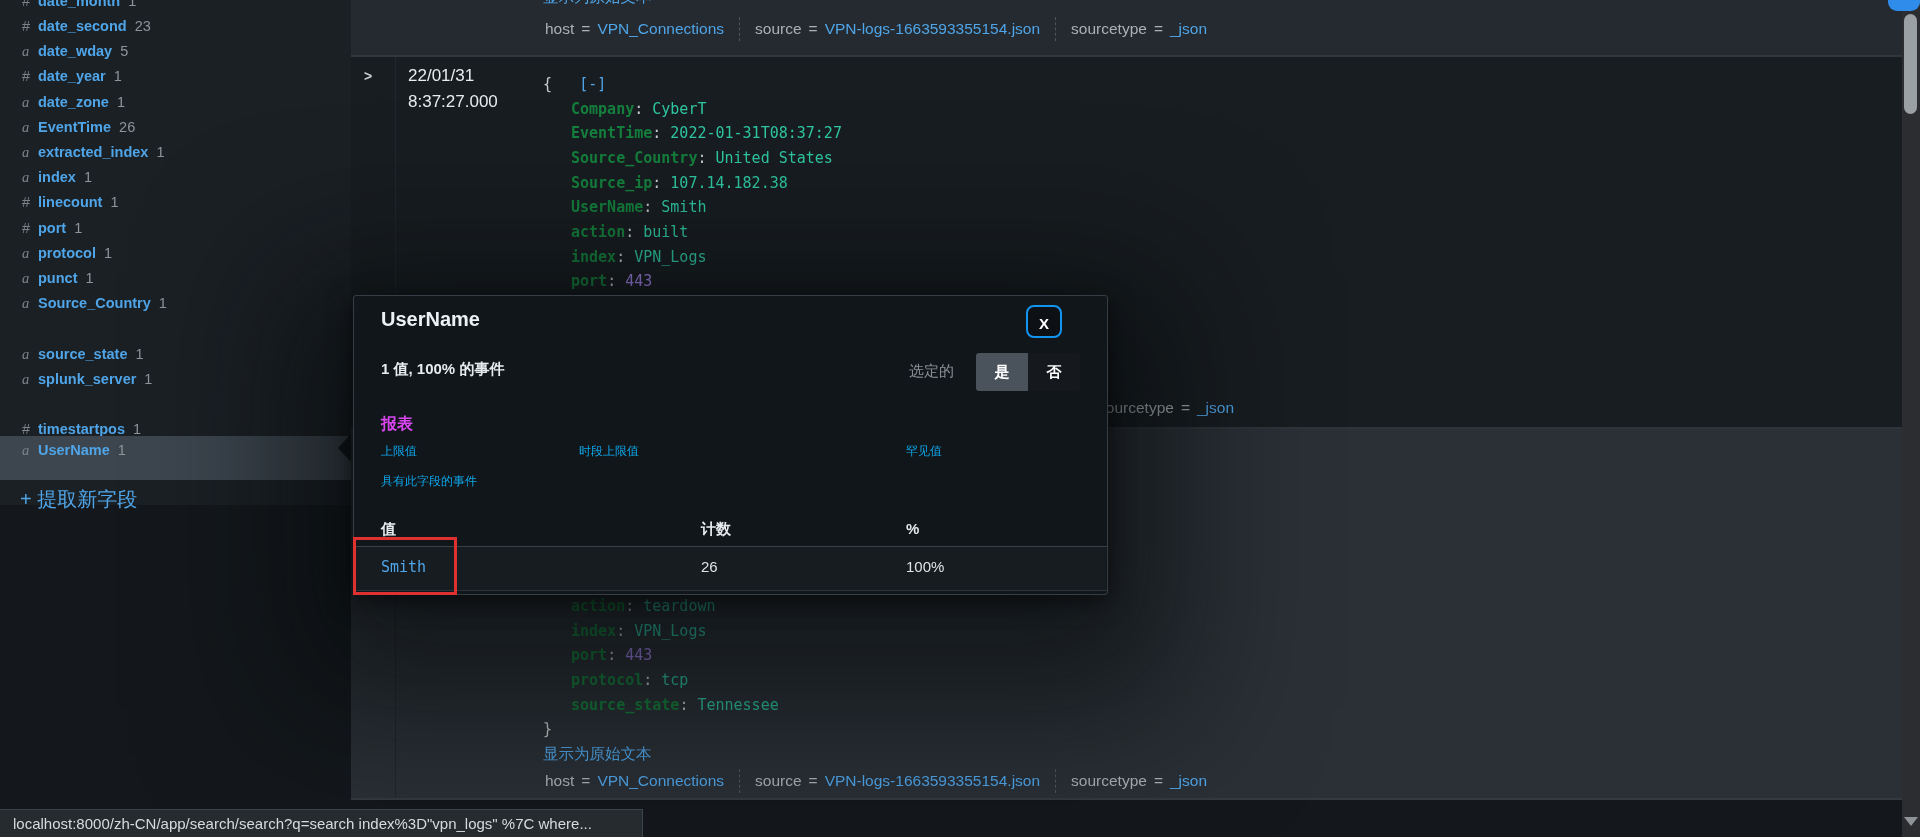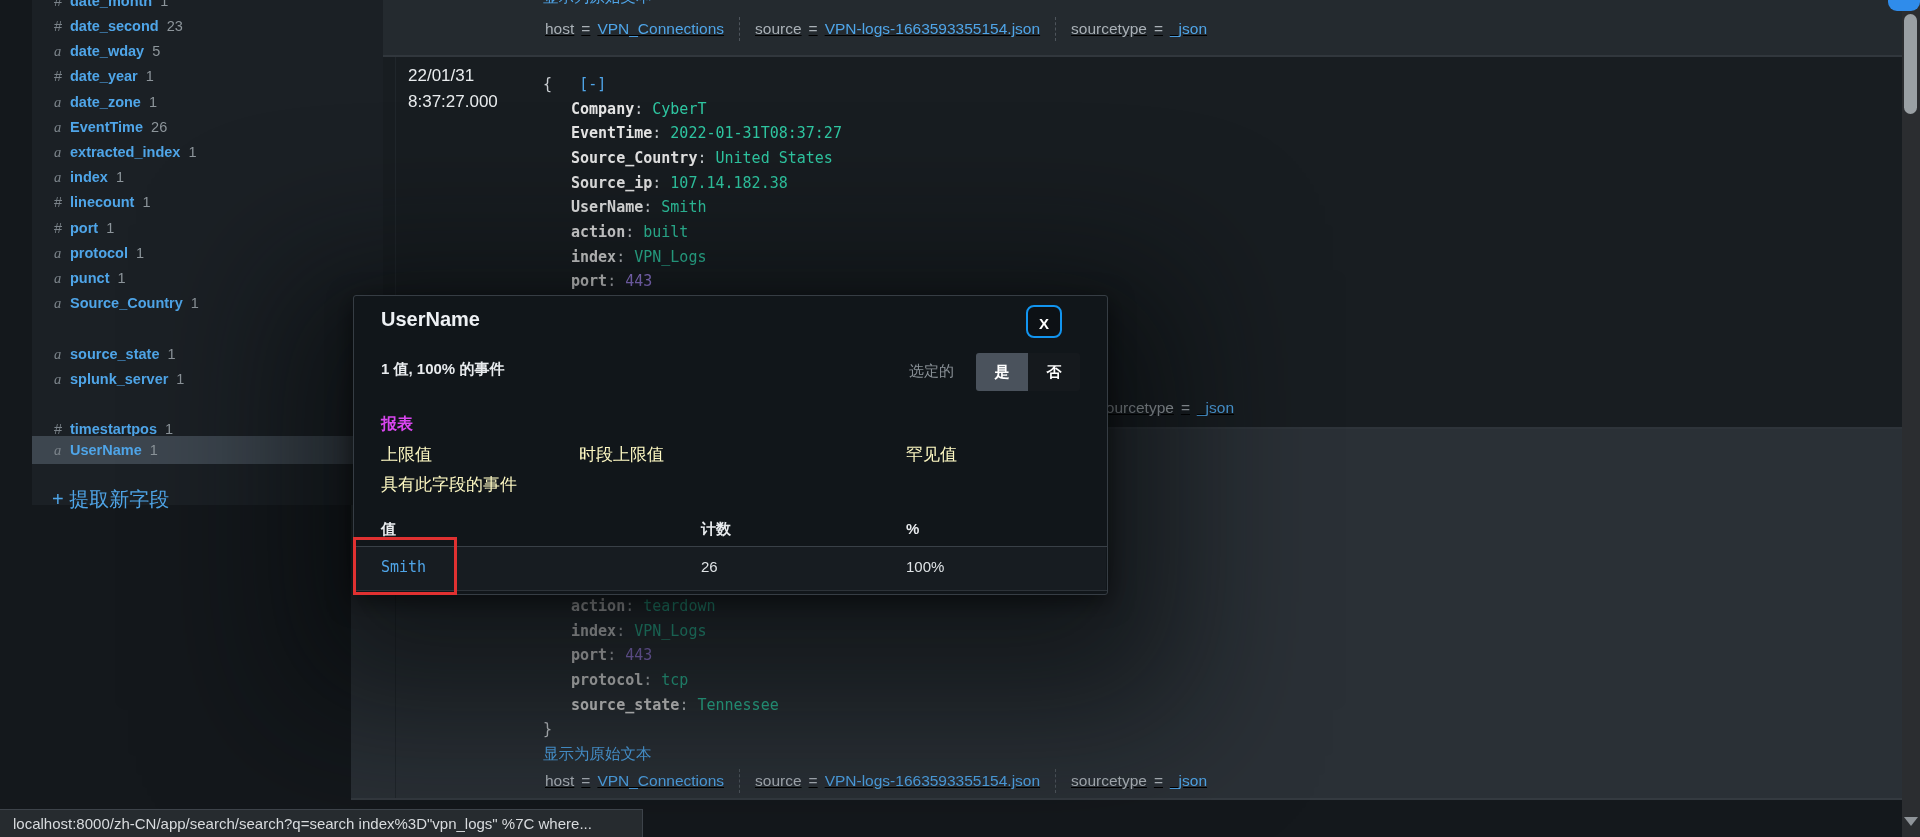--- a/index.html
+++ b/index.html
@@ -1,66 +1,66 @@
 <!DOCTYPE html>
 <html><head>
 <meta charset="utf-8">
 <style>
   html,body{margin:0;padding:0;background:#14181c;}
   .page{position:relative;width:1920px;height:837px;overflow:hidden;
         font-family:"Liberation Sans",sans-serif;background:#14181c;}
   .abs{position:absolute;}
   
-  .sidebar{left:0;top:0;width:351px;height:505px;background:#1b2025;margin-left:32px;}
+  .sidebar{left:0;top:0;width:351px;height:505px;background:#1b2025;}
   .sb-item{position:absolute;left:0;width:351px;height:25px;line-height:25px;
            font-size:14.5px;white-space:nowrap;cursor:pointer;}
   .sb-item .sym{display:inline-block;margin-left:22px;width:16px;color:#7b838a;}
   .sb-item .sym.a{font-style:italic;font-family:"Liberation Serif",serif;}
   .sb-item .fname{color:#4fa5e8;font-weight:600;}
   .sb-item .fcount{color:#8d959b;margin-left:8px;}
   .sb-item.selected{background:#3d464f;}
   .notch{width:0;height:0;border-top:14px solid transparent;border-bottom:14px solid transparent;
          border-right:13px solid #14181c;left:338px;top:434px;}
   .extract{left:20px;top:486px;font-size:20px;color:#4fa5e8;cursor:pointer;white-space:nowrap;}
   
   .band{left:351px;width:1551px;}
   .band.e1{top:0;height:55px;background:#242a2f;border-bottom:2px solid #31373d;}
   .band.e2{top:57px;height:370px;background:#181d21;border-bottom:2px solid #2e343a;}
   .band.e3{top:429px;height:369px;background:#2a3036;border-bottom:2px solid #343a40;}
   .gutter-line{left:395px;top:57px;width:1px;height:741px;background:#20262b;}
   .chev{left:364px;top:68px;color:#ccd1d5;font-size:14px;font-weight:700;cursor:pointer;}
   .ts{left:408px;color:#e9ecee;font-size:17px;white-space:nowrap;}
   .jline{position:absolute;font-family:"DejaVu Sans Mono",monospace;font-size:15px;white-space:nowrap;}
-  .jk{color:#e5e5e5;font-weight:700;cursor:pointer;}
+  .jk{color:#15803d;font-weight:700;cursor:pointer;}
   .jp{color:#c9cdd1;}
   .jv{color:#2fc7a2;cursor:pointer;}
   .jnum{color:#a587f2;cursor:pointer;}
   .jcollapse{color:#4fa5e8;cursor:pointer;}
   .rawlink{position:absolute;left:543px;font-size:15.5px;color:#4fa5e8;cursor:pointer;white-space:nowrap;}
-  .hostrow{position:absolute;left:545px;display:flex;align-items:center;font-size:15.5px;white-space:nowrap;text-decoration:underline;}
+  .hostrow{position:absolute;left:545px;display:flex;align-items:center;font-size:15.5px;white-space:nowrap;}
   .hostrow .hl{color:#aab1b7;}
   .hostrow .he{color:#aab1b7;margin:0 7px;}
   .hostrow .hv{color:#4fa5e8;cursor:pointer;}
   .hostrow .vsep{display:inline-block;border-left:1px dashed #4e555c;height:24px;margin:0 15px;}
   
   .modal{left:353px;top:295px;width:753px;height:298px;background:#11161a;
          border:1px solid #363d44;border-radius:3px;z-index:10;
          box-shadow:0 6px 24px rgba(0,0,0,.55), 0 45px 140px 70px rgba(6,9,11,.62);}
   .m-title{left:27px;top:12px;font-size:20px;font-weight:700;color:#eef1f4;}
   .m-close{left:672px;top:9px;width:36px;height:33px;border:2.5px solid #1295f0;border-radius:8px;
            background:#0d1115;color:#fff;font-weight:700;font-size:15px;text-align:center;
            line-height:33px;cursor:pointer;box-sizing:border-box;}
   .m-sub{left:27px;top:64px;font-size:15px;font-weight:700;color:#e8ebee;}
   .m-sel{left:555px;top:66px;font-size:15px;color:#8a9197;}
   .m-btn{position:absolute;top:57px;width:52px;height:38px;line-height:38px;text-align:center;
          font-size:15px;font-weight:700;color:#fff;cursor:pointer;}
   .m-yes{left:622px;background:#4a525c;border-radius:3px 0 0 3px;}
   .m-no{left:674px;background:#15191d;border-radius:0 3px 3px 0;}
   .m-reports{left:27px;top:118px;font-size:16px;font-weight:700;color:#d946ef;}
-  .m-link{position:absolute;font-size:17px;color:#fef9c3;cursor:pointer;white-space:nowrap;}
+  .m-link{position:absolute;font-size:12px;color:#0ea5e9;cursor:pointer;white-space:nowrap;}
   .m-th{position:absolute;top:224px;font-size:15px;font-weight:700;color:#e8ebee;}
   .m-hborder{left:0;top:250px;width:753px;height:1px;background:#394047;}
   .m-rowbg{left:1px;top:251px;width:751px;height:43px;background:#171c21;}
   .m-rborder{left:0;top:294px;width:753px;height:1px;background:#2c3238;}
   .m-val{left:27px;top:262px;font-family:"DejaVu Sans Mono",monospace;font-size:15px;color:#4fa5e8;cursor:pointer;}
   .m-cell{position:absolute;top:262px;font-size:15px;color:#dfe3e6;}
   .redbox{left:353px;top:537px;width:98px;height:52px;border:3px solid #e03131;z-index:12;}
   
   .sb-track{left:1902px;top:0;width:18px;height:837px;background:#2b2d30;}
   .sb-thumb{left:1904px;top:14px;width:13px;height:100px;background:#9aa0a4;border-radius:7px;cursor:pointer;}
@@ -160,21 +160,21 @@
     <div class="sb-item" style="top:140px"><span class="sym a">a</span><span class="fname">extracted_index</span><span class="fcount">1</span></div>
     <div class="sb-item" style="top:165px"><span class="sym a">a</span><span class="fname">index</span><span class="fcount">1</span></div>
     <div class="sb-item" style="top:190px"><span class="sym">#</span><span class="fname">linecount</span><span class="fcount">1</span></div>
     <div class="sb-item" style="top:216px"><span class="sym">#</span><span class="fname">port</span><span class="fcount">1</span></div>
     <div class="sb-item" style="top:241px"><span class="sym a">a</span><span class="fname">protocol</span><span class="fcount">1</span></div>
     <div class="sb-item" style="top:266px"><span class="sym a">a</span><span class="fname">punct</span><span class="fcount">1</span></div>
     <div class="sb-item" style="top:291px"><span class="sym a">a</span><span class="fname">Source_Country</span><span class="fcount">1</span></div>
     <div class="sb-item" style="top:342px"><span class="sym a">a</span><span class="fname">source_state</span><span class="fcount">1</span></div>
     <div class="sb-item" style="top:367px"><span class="sym a">a</span><span class="fname">splunk_server</span><span class="fcount">1</span></div>
     <div class="sb-item" style="top:417px"><span class="sym">#</span><span class="fname">timestartpos</span><span class="fcount">1</span></div>
-    <div class="sb-item selected" style="top:436px;height:28px;line-height:28px"><span class="sym a">a</span><span class="fname">UserName</span><span class="fcount">1</span></div>
+    <div class="sb-item selected" style="top:436px;height:44px;line-height:28px"><span class="sym a">a</span><span class="fname">UserName</span><span class="fcount">1</span></div>
     <div class="abs notch"></div>
     <div class="abs extract">+ 提取新字段</div>
   </div>
 
   <div class="abs modal">
     <div class="abs m-title">UserName</div>
     <div class="abs m-close">X</div>
     <div class="abs m-sub">1 值, 100% 的事件</div>
     <div class="abs m-sel">选定的</div>
     <div class="m-btn m-yes">是</div>

